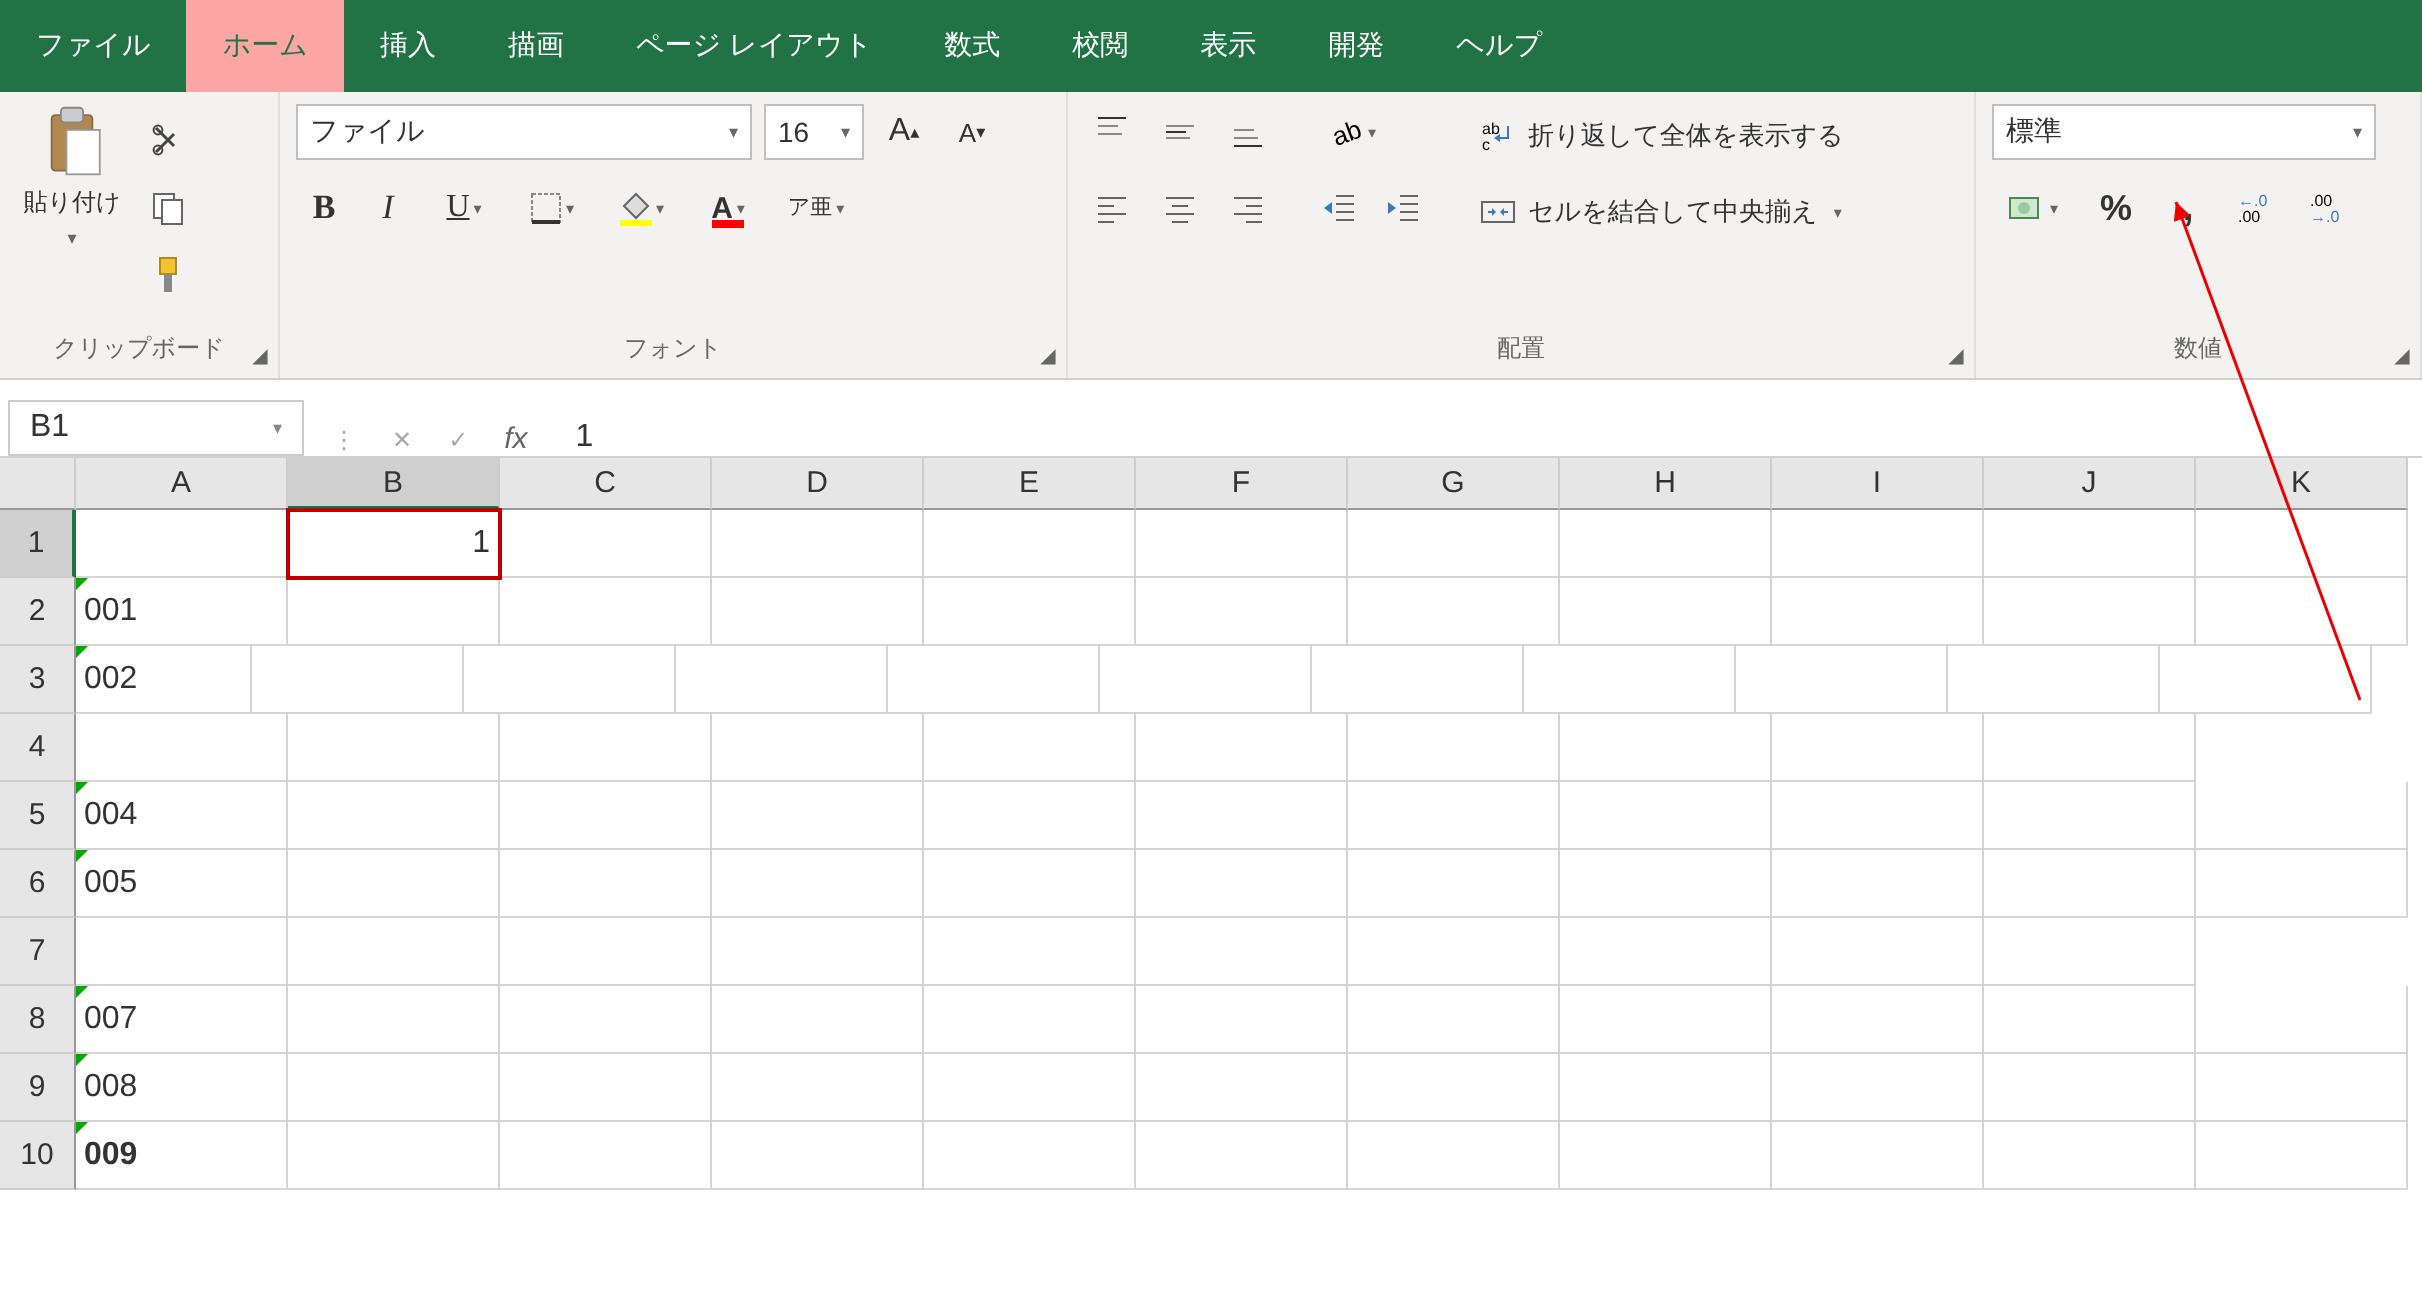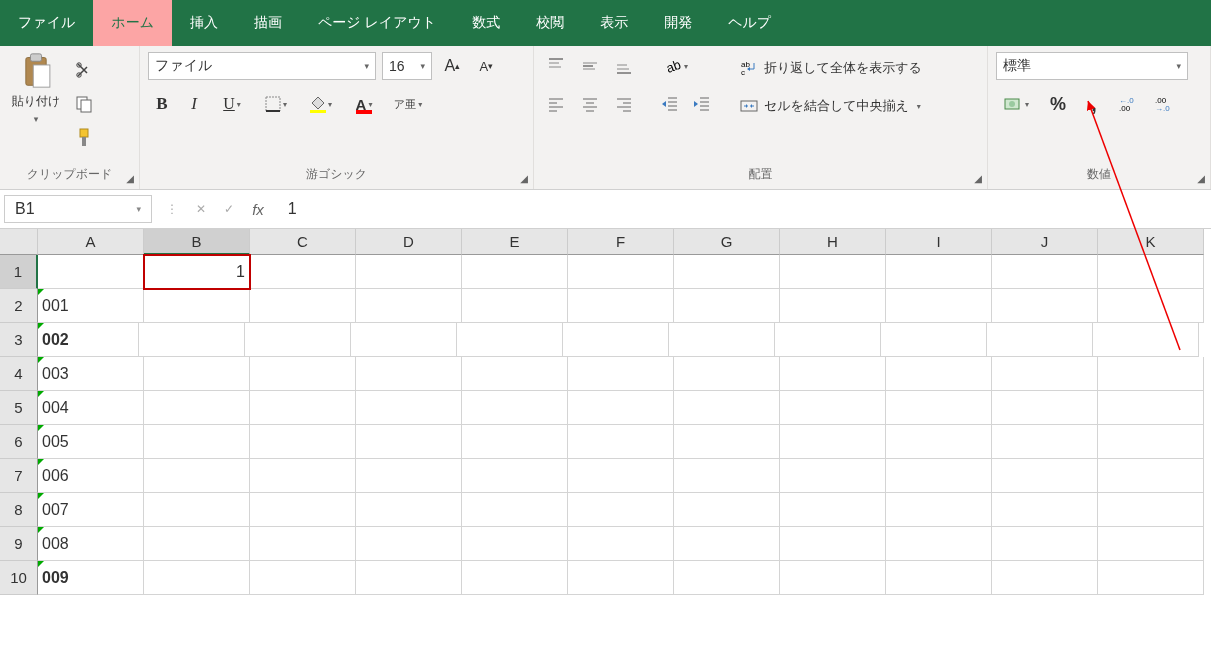--- a/index.html
+++ b/index.html
@@ -29,21 +29,21 @@
 .ribbon-btn.wide { width: 40px; }
 .caret-s { font-size: 8px; color: #666; margin-left: 2px; }
 
 .wrap-col { display: flex; flex-direction: column; gap: 10px; padding-top: 2px; }
 .wrap-btn { display: flex; align-items: center; gap: 6px; height: 28px; font-size: 13px; padding: 0 6px; }
 
 .num-col { display: flex; flex-direction: column; gap: 10px; width: 196px; }
 .num-row2 { display: flex; gap: 8px; align-items: center; }
 
 
-.formula-bar { height: 39px; background: #fff; border-bottom: 1px solid #d0d0d0; display: flex; align-items: center; }
+.formula-bar { height: 39px; background: #fff; border-bottom: 1px solid #d0d0d0; display: flex; align-items: flex-end; }
 .name-box { width: 148px; border-right: 1px solid #d0d0d0; height: 28px; display: flex; align-items: center; padding: 0 10px; font-size: 16px; margin-left: 4px; background: #fff; border: 1px solid #ccc; }
 .name-box .dd { margin-left: auto; font-size: 9px; color: #888; }
 .fx-tools { display: flex; align-items: center; gap: 18px; padding: 0 14px; color: #aaa; }
 .fx-tools .fx { font-style: italic; color: #666; font-size: 15px; }
 .formula-input { flex: 1; font-size: 16px; padding: 0 10px; }
 .grid-corner { width: 38px; height: 26px; background: #e6e6e6; border-right: 1px solid #ccc; border-bottom: 1px solid #999; }
 .col-headers { display: flex; flex: 1; height: 26px; }
 .col-header { background: #e6e6e6; border-right: 1px solid #ccc; border-bottom: 1px solid #999; text-align: center; line-height: 26px; font-size: 15px; }
 .col-header.sel { background: #d0d0d0; border-bottom: 2px solid #217346; }
 .row-headers { width: 38px; }
@@ -172,21 +172,21 @@
               <rect width="16" height="4" fill="#ff0000"></rect>
             </svg>
             <span class="caret-s">▾</span>
           </div>
         <div class="ribbon-btn wide">
             <span style="font-size:11px;line-height:10px;text-align:right">ア亜</span>
             <span class="caret-s">▾</span>
           </div>
       </div>
     </div>
-    <div class="group-label">游ゴシック</div>
+    <div class="group-label">フォント</div>
     <div class="group-launcher">◢</div>
   </div>
 
   <div class="group" style="width:454px">
     <div class="group-content" style="gap:18px">
       <div style="display:flex;flex-direction:column;gap:10px">
         <div style="display:flex;gap:6px">
           <div class="ribbon-btn">
               <svg width="18" height="18">
                 <line x1="2" y1="2" x2="16" y2="2" stroke="#333"></line>
@@ -395,34 +395,33 @@
           <div class="cell" style="width: 106px;"></div>
           <div class="cell" style="width: 106px;"></div>
           <div class="cell" style="width: 106px;"></div>
           <div class="cell" style="width: 106px;"></div>
           <div class="cell" style="width: 106px;"></div>
           <div class="cell" style="width: 106px;"></div>
           <div class="cell" style="width: 106px;"></div>
           <div class="cell" style="width: 106px;"></div>
         </div>
         <div class="row">
-          <div class="cell text-marker" style="width: 101px; font-weight: bold;">002</div>
-          <div class="cell" style="width: 106px;"></div>
-          <div class="cell" style="width: 106px;"></div>
-          <div class="cell" style="width: 106px;"></div>
-          <div class="cell" style="width: 106px;"></div>
-          <div class="cell" style="width: 106px;"></div>
-          <div class="cell" style="width: 106px;"></div>
-          <div class="cell" style="width: 106px;"></div>
-          <div class="cell" style="width: 106px;"></div>
-          <div class="cell" style="width: 106px;"></div>
-          <div class="cell" style="width: 106px;"></div>
-        </div>
-        <div class="row">
-          <div class="cell text-marker" style="width: 106px;">003</div>
+          <div class="cell text-marker" style="width: 88px;">002</div>
+          <div class="cell" style="width: 106px;"></div>
+          <div class="cell" style="width: 106px;"></div>
+          <div class="cell" style="width: 106px;"></div>
+          <div class="cell" style="width: 106px;"></div>
+          <div class="cell" style="width: 106px;"></div>
+          <div class="cell" style="width: 106px;"></div>
+          <div class="cell" style="width: 106px;"></div>
+          <div class="cell" style="width: 106px;"></div>
+          <div class="cell" style="width: 106px;"></div>
+          <div class="cell" style="width: 106px;"></div>
+        </div>
+        <div class="row">
           <div class="cell" style="width: 106px;"></div>
           <div class="cell" style="width: 106px;"></div>
           <div class="cell" style="width: 106px;"></div>
           <div class="cell" style="width: 106px;"></div>
           <div class="cell" style="width: 106px;"></div>
           <div class="cell" style="width: 106px;"></div>
           <div class="cell" style="width: 106px;"></div>
           <div class="cell" style="width: 106px;"></div>
           <div class="cell" style="width: 106px;"></div>
           <div class="cell" style="width: 106px;"></div>
@@ -447,21 +446,20 @@
           <div class="cell" style="width: 106px;"></div>
           <div class="cell" style="width: 106px;"></div>
           <div class="cell" style="width: 106px;"></div>
           <div class="cell" style="width: 106px;"></div>
           <div class="cell" style="width: 106px;"></div>
           <div class="cell" style="width: 106px;"></div>
           <div class="cell" style="width: 106px;"></div>
           <div class="cell" style="width: 106px;"></div>
         </div>
         <div class="row">
-          <div class="cell text-marker" style="width: 106px;">006</div>
           <div class="cell" style="width: 106px;"></div>
           <div class="cell" style="width: 106px;"></div>
           <div class="cell" style="width: 106px;"></div>
           <div class="cell" style="width: 106px;"></div>
           <div class="cell" style="width: 106px;"></div>
           <div class="cell" style="width: 106px;"></div>
           <div class="cell" style="width: 106px;"></div>
           <div class="cell" style="width: 106px;"></div>
           <div class="cell" style="width: 106px;"></div>
           <div class="cell" style="width: 106px;"></div>

